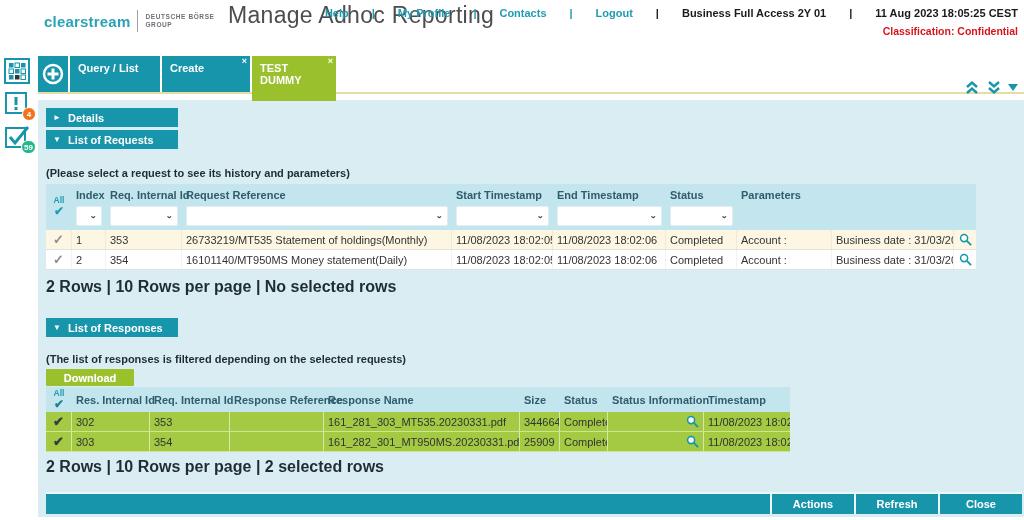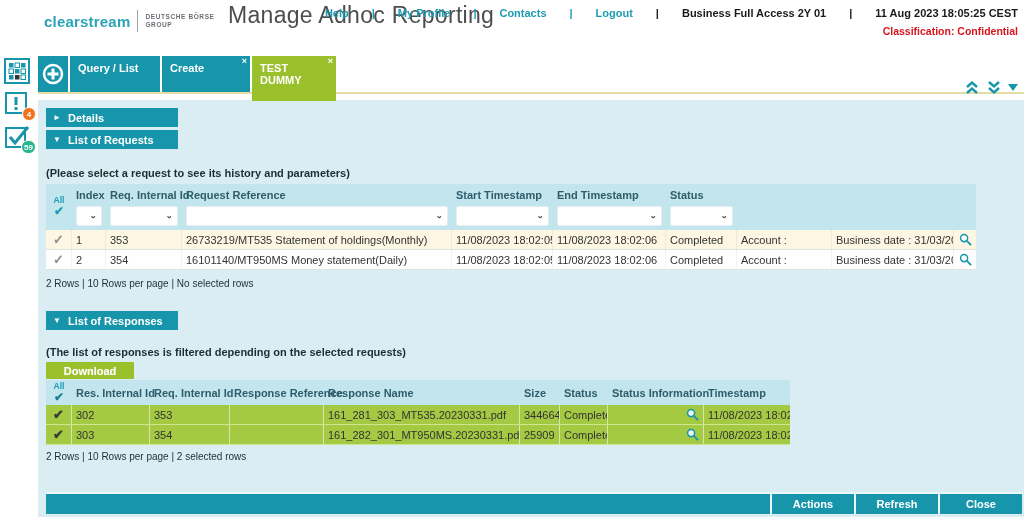--- a/index.html
+++ b/index.html
@@ -57,21 +57,21 @@
   .all-cell { width:26px; display:flex; flex-direction:column; align-items:center; justify-content:center; padding:0; }
   .all-word { color:#1e9cb2; font-size:8.5px; font-weight:bold; line-height:9px; }
   .all-check { color:#1e9cb2; font-size:12px; font-weight:bold; line-height:12px; }
   .fsel { height:20px; background:#fff; border:1px solid #e2eef2; border-radius:2px; display:flex; align-items:center; justify-content:flex-end; padding:0 4px; cursor:pointer; margin-top:2px; }
   .fsel .chev { font-size:9px; color:#444; font-weight:bold; transform:scaleY(.8); }
   .trow { display:flex; height:20px; align-items:center; font-size:11px; color:#333; border-bottom:1px solid #e2e2e2; }
   .trow .td { padding:0 4px; white-space:nowrap; overflow:hidden; border-right:1px solid rgba(0,0,0,0.05); height:100%; display:flex; align-items:center; }
   .row-cream { background:#fcf6e2; }
   .row-white { background:#fff; }
   .row-check { color:#8f8f8f; font-size:13px; font-weight:bold; justify-content:center; }
-  .tbl-footer { font-size:10px; font-weight:normal; color:#1f2d33; margin-top:8px; }
+  .tbl-footer { font-size:16px; font-weight:bold; color:#1f2d33; margin-top:8px; }
 
   
   .w-all{width:26px;} .w-idx{width:34px;} .w-reqid{width:76px;} .w-ref{width:270px;}
   .w-start{width:101px;} .w-end{width:113px;} .w-stat{width:71px;}
   .w-parlab{width:95px;} .w-parval{width:122px;} .w-mag{width:22px; justify-content:center; border-right:none!important;}
   .w-params{width:239px;}
 
   
   .dl-btn { width:88px; height:17px; background:#9ac02c; color:#fff; font-size:11px; font-weight:bold; display:flex; align-items:center; justify-content:center; cursor:pointer; margin:4px 0 1px 0; border-radius:1px; text-shadow:0 0 1px rgba(255,255,255,.4);text-align:center; }
   .res-tbl { width:744px; }
@@ -236,20 +236,23 @@
             <span class="th-label">End Timestamp</span>
           <div class="fsel">
               <span class="chev">⌄</span>
             </div>
           </div>
         <div class="th w-stat">
             <span class="th-label">Status</span>
           <div class="fsel">
               <span class="chev">⌄</span>
             </div>
+          </div>
+        <div class="th w-params">
+            <span class="th-label">Parameters</span>
           </div>
       </div>
 
       <div class="trow row-cream">
         <div class="td w-all row-check">✓</div>
         <div class="td w-idx">1</div>
         <div class="td w-reqid">353</div>
         <div class="td w-ref">26733219/MT535 Statement of holdings(Monthly)</div>
         <div class="td w-start">11/08/2023 18:02:05</div>
         <div class="td w-end">11/08/2023 18:02:06</div>

